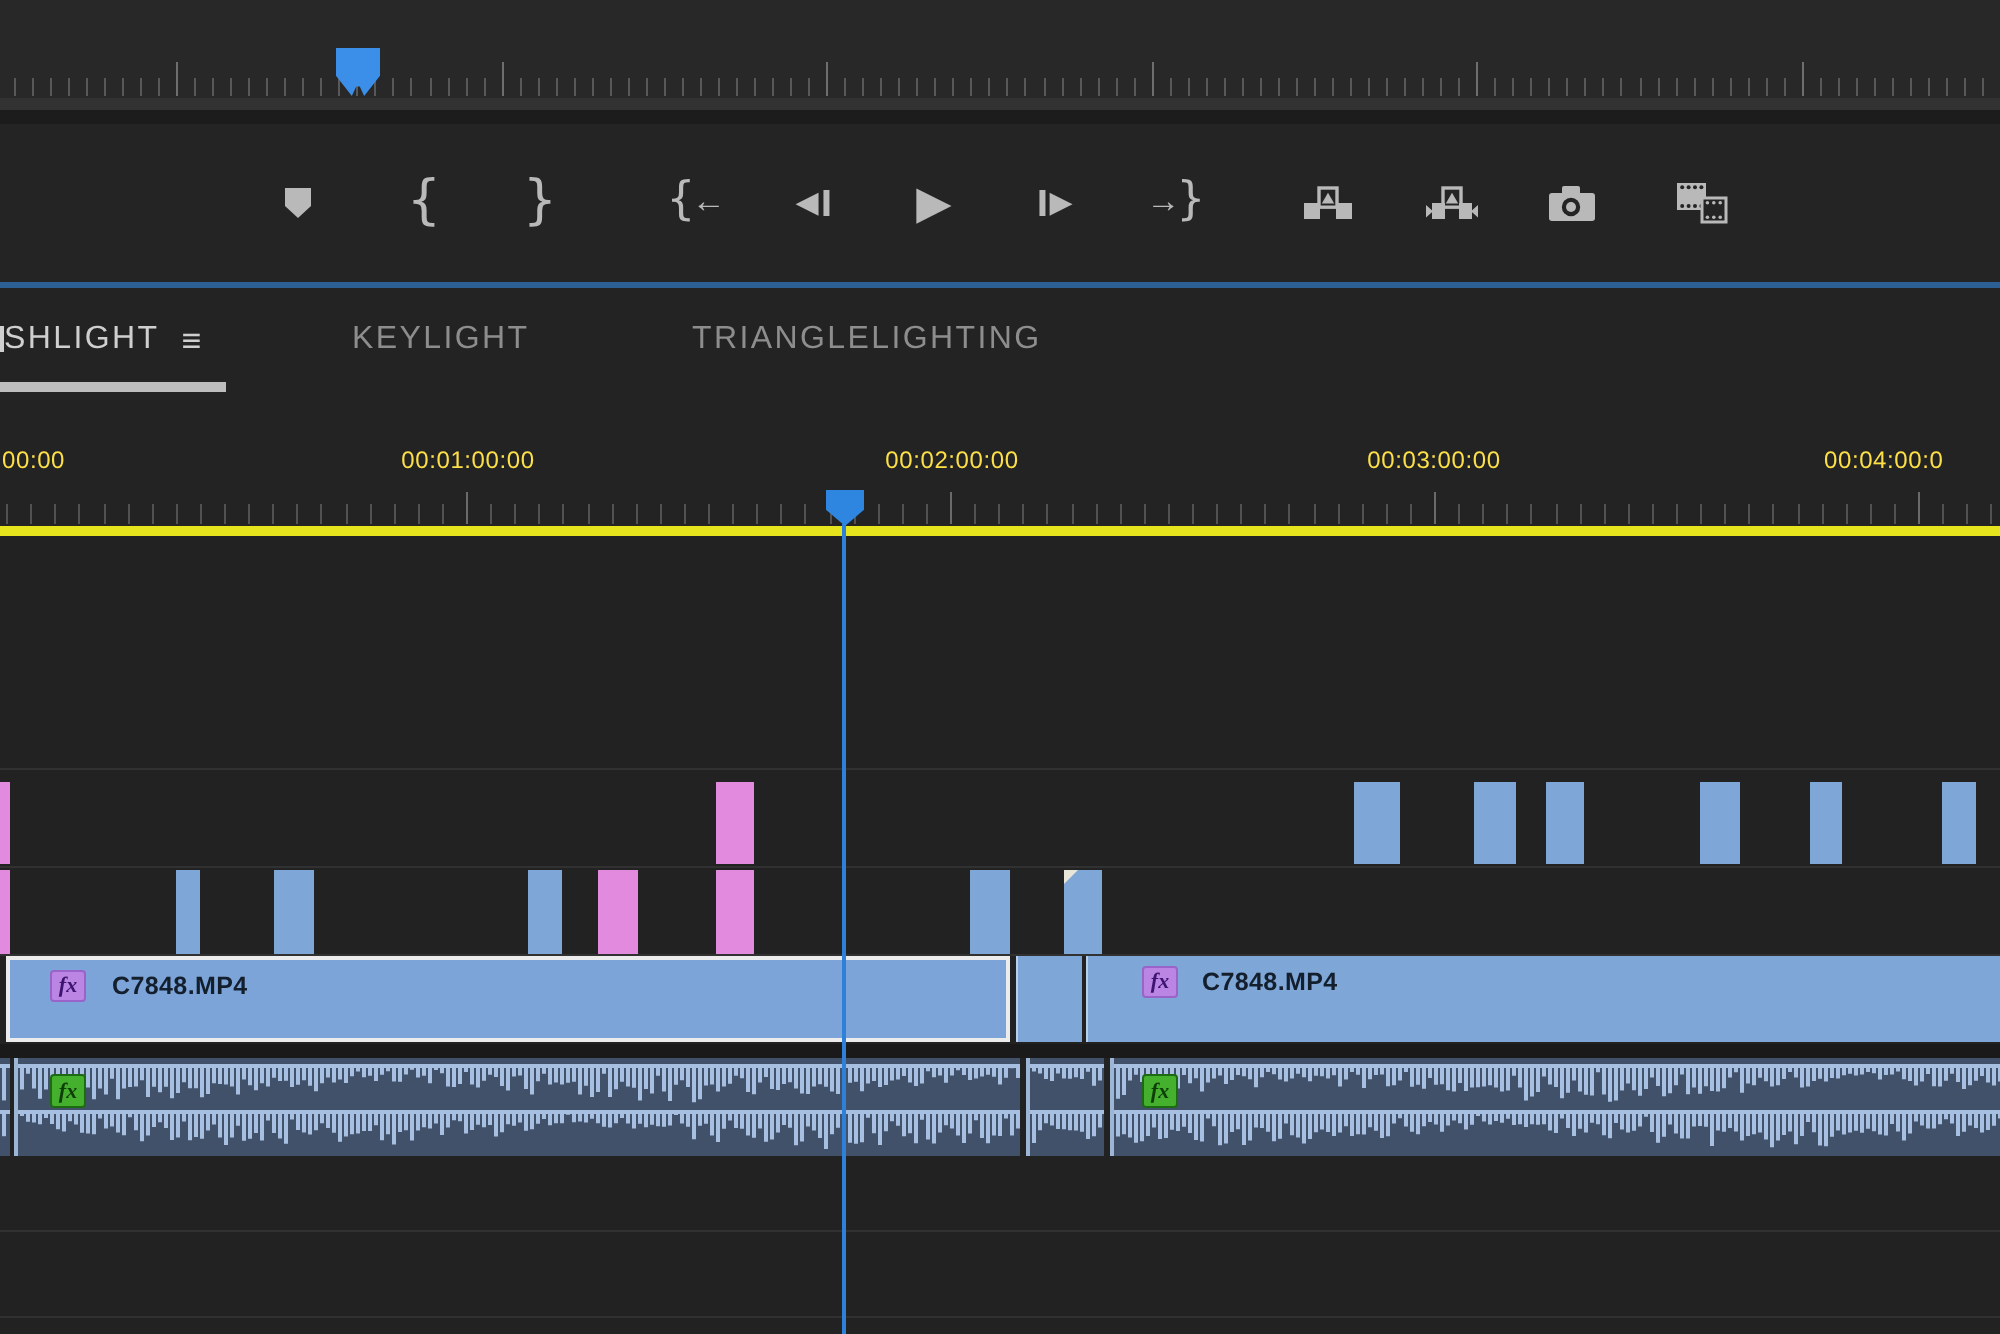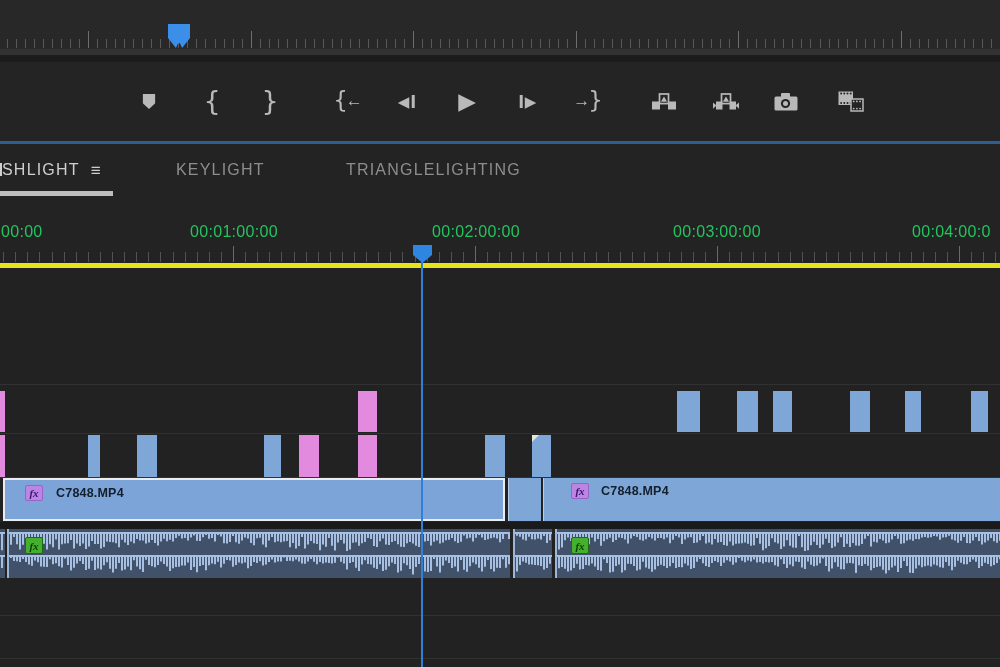--- a/index.html
+++ b/index.html
@@ -29,21 +29,21 @@
   #focus-line{position:absolute;left:0;top:141px;width:100%;height:3px;background:#2c6095;}
   #tabs{position:absolute;left:0;top:144px;width:100%;height:56px;background:#232323;}
   .tab{position:absolute;top:0;height:52px;display:flex;align-items:center;gap:11px;
        font-size:16px;letter-spacing:1.2px;color:#8d8d8d;cursor:pointer;white-space:nowrap;}
   .tab.active{color:#cfcfcf;}
   .tab-menu{font-size:17px;line-height:1;}
   .tab-underline{position:absolute;bottom:4px;height:5px;background:#bdbdbd;}
   .tab-frag{position:absolute;left:0;top:19px;width:2px;height:13px;background:#cfcfcf;}
   
   #tl-ruler{position:absolute;left:0;top:200px;width:100%;height:63px;background:#232323;cursor:pointer;}
-  .tc{position:absolute;top:23px;font-size:16px;color:#22c55e;letter-spacing:.3px;white-space:nowrap;}
+  .tc{position:absolute;top:23px;font-size:12px;color:#fde047;letter-spacing:.3px;white-space:nowrap;}
   .rtick{position:absolute;bottom:1px;width:1px;background:#525252;}
   .rtick.major{background:#6a6a6a;}
   #workarea-bar{position:absolute;left:0;top:263px;width:100%;height:5px;background:#e6e41c;}
   
   #tl-body{position:absolute;left:0;top:268px;width:100%;height:399px;background:#222;}
   .divider{position:absolute;left:0;width:100%;height:1px;background:#313131;}
   .av-gap{position:absolute;left:0;top:254px;width:100%;height:7px;background:#1a1a1a;}
   .mclip{position:absolute;cursor:pointer;}
   .notch{position:absolute;left:0;top:0;width:0;height:0;border-style:solid;
          border-width:7px 7px 0 0;border-color:#e8e6d8 transparent transparent transparent;}

